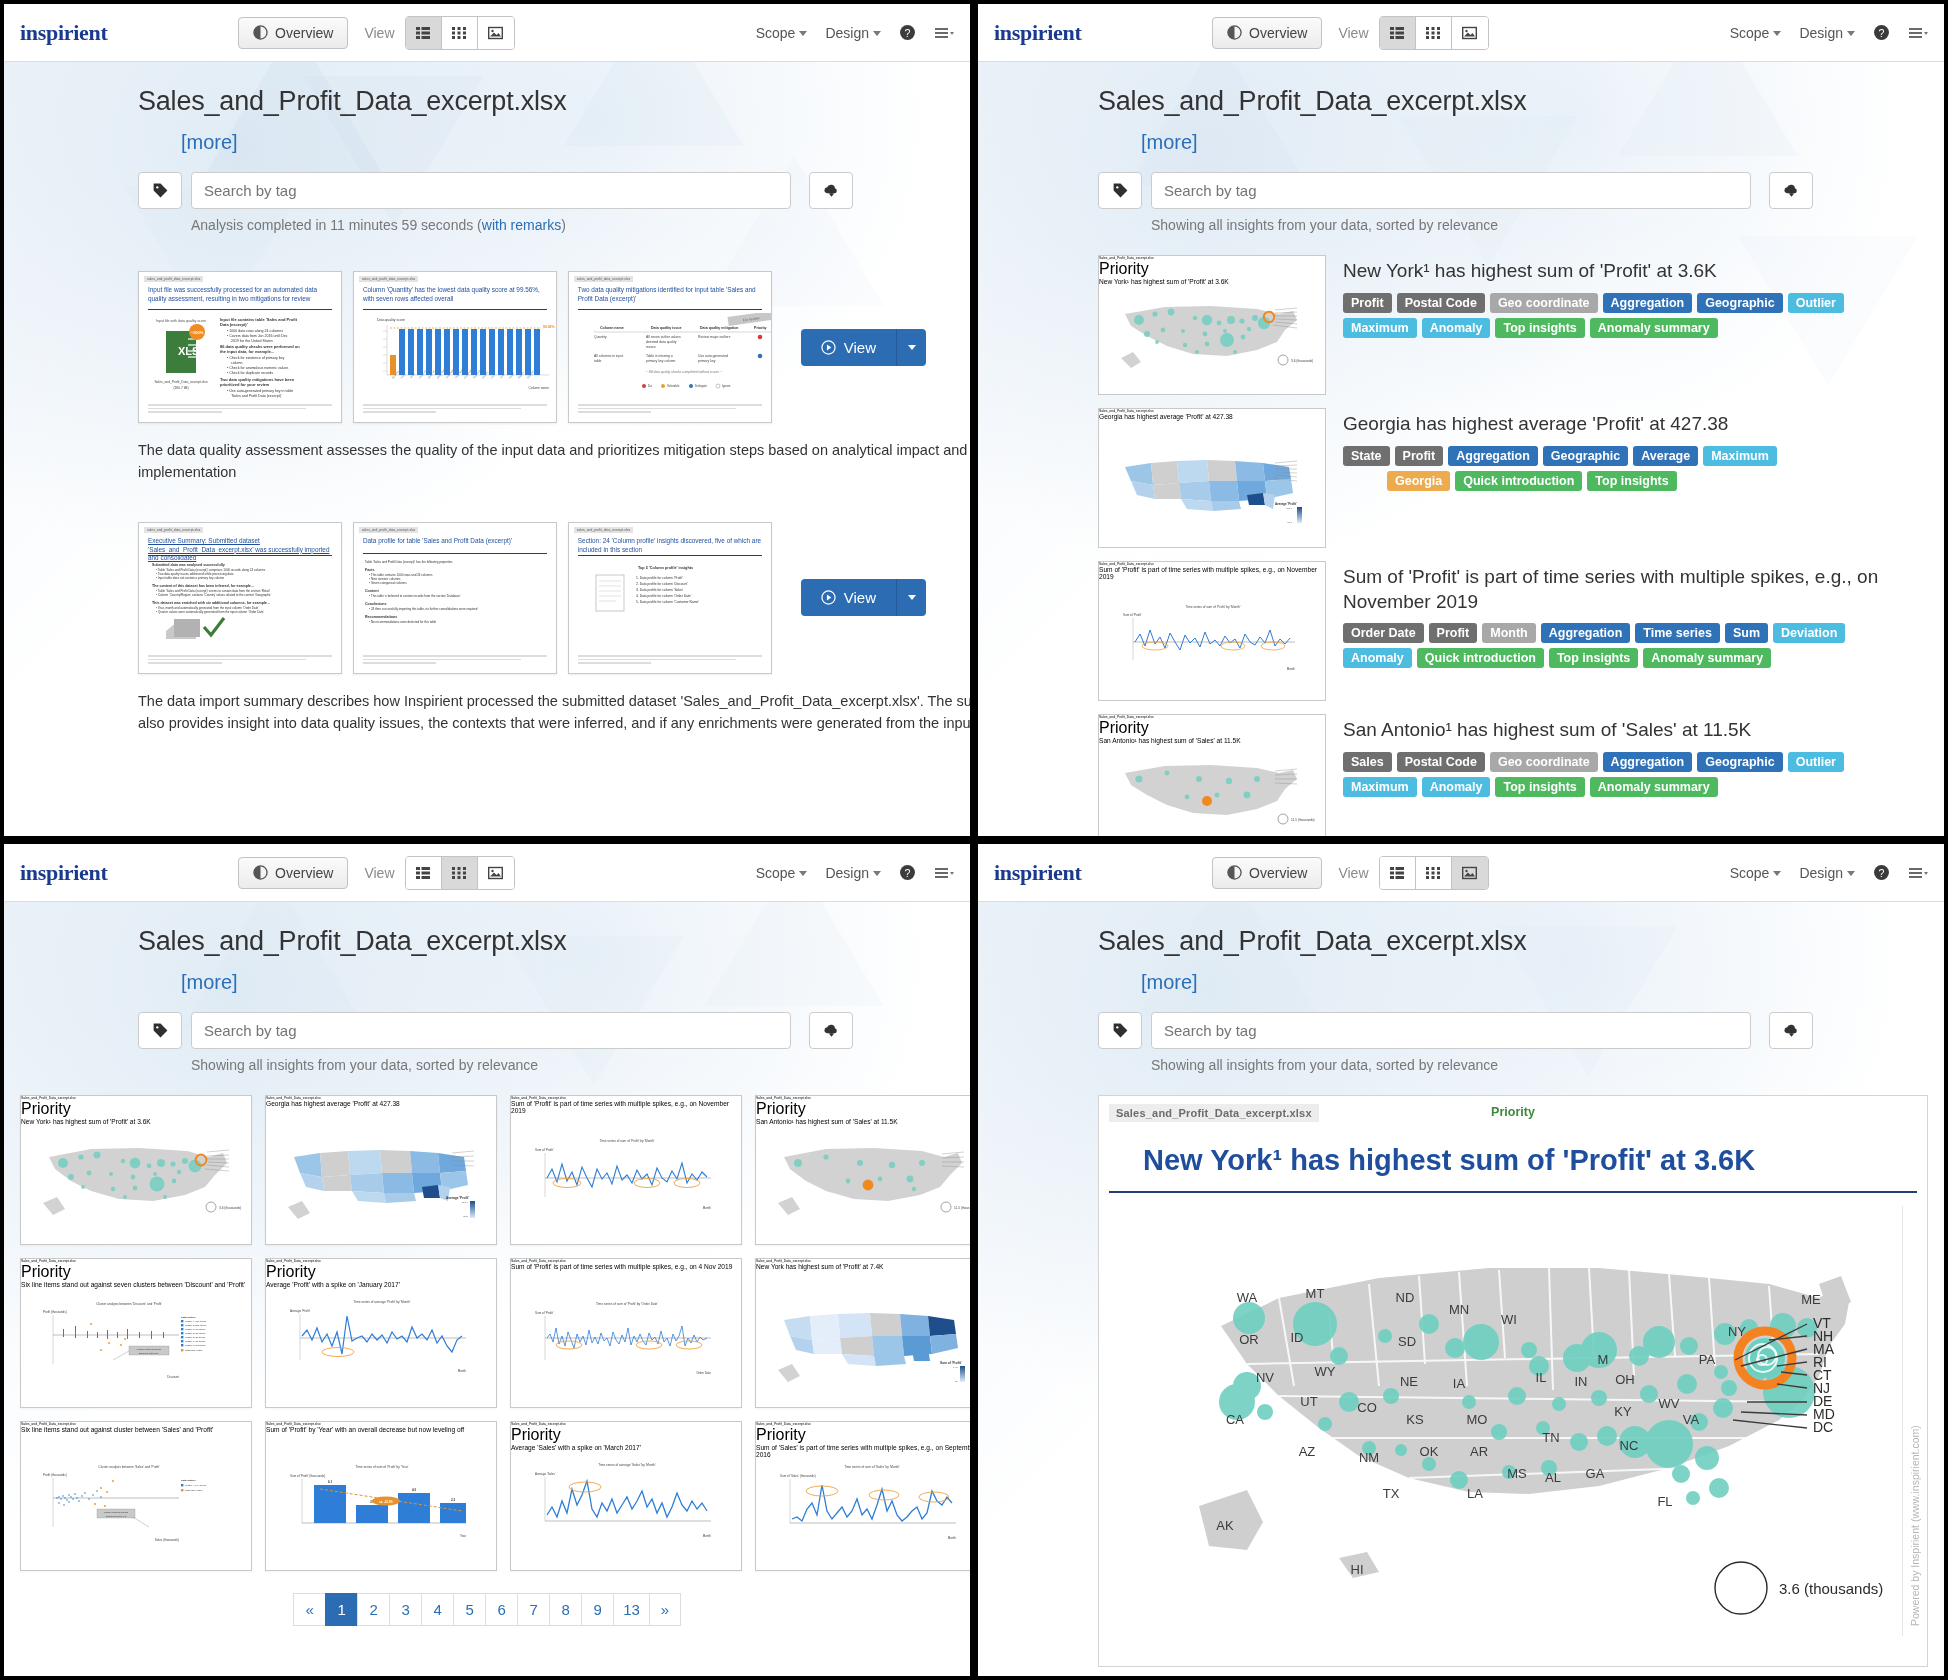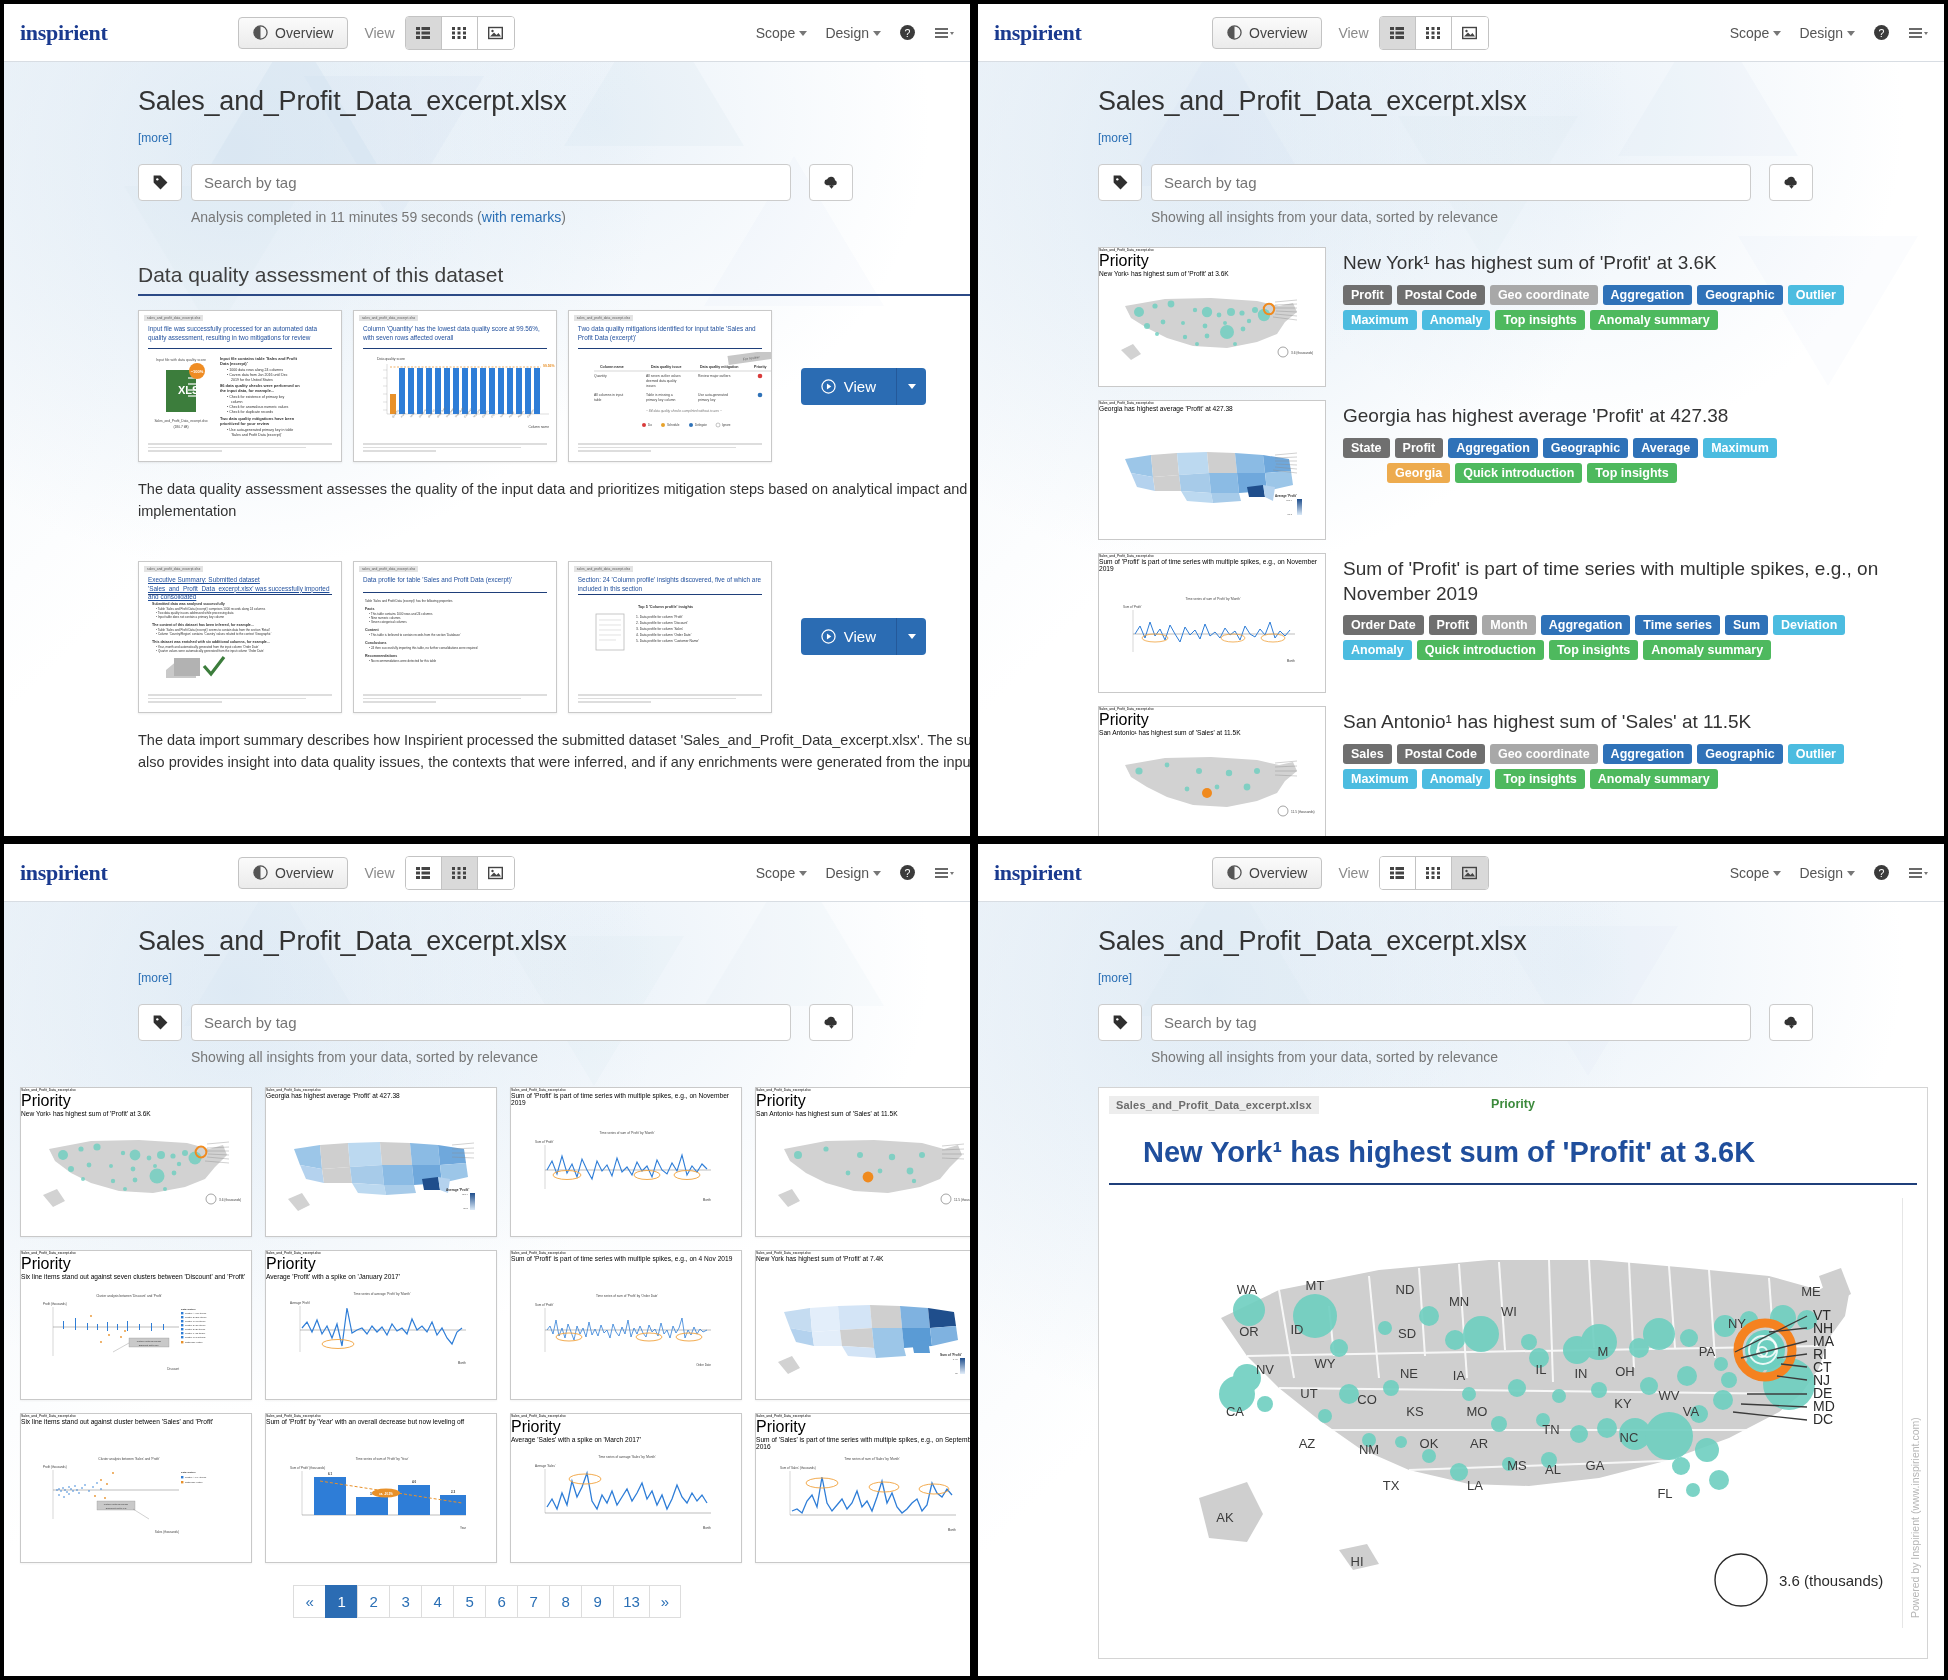--- a/index.html
+++ b/index.html
@@ -112,21 +112,21 @@
     border-bottom:150px solid rgba(205,223,238,0.35);
   }
   .tri.d { transform: rotate(180deg); }
 
   .page-pad { position:relative; padding: 30px 44px 0 134px; z-index:3; }
   .pane.right .page-pad { padding-left: 120px; }
 
   .doc-title {
     font-size: 27px; color:#333; font-weight:400; letter-spacing:-0.2px;
   }
-  .more-link { color:#2a6fb5; font-size:12px; margin-top:14px; display:inline-block; cursor:pointer;}
+  .more-link { color:#2a6fb5; font-size:20px; margin-top:14px; display:inline-block; cursor:pointer;margin-left:43px;}
   .searchrow { display:flex; align-items:stretch; margin-top:18px; gap:0; }
   .tagbtn {
     width:44px; border:1px solid #ccc; background:#fff; border-radius:4px;
     display:flex;align-items:center;justify-content:center; cursor:pointer;
     margin-right:9px;
   }
   .searchinput {
     flex:1; border:1px solid #ccc; border-radius:4px; background:#fff;
     padding:9px 12px; font-size:15px; color:#8d8d8d;
     font-family:"Liberation Sans",sans-serif;
@@ -356,21 +356,20 @@
               <svg width="19" height="17" viewBox="0 0 20 16">
                   <path d="M5 11 a3.2 3.2 0 0 1 0.4 -6.3 a4.3 4.3 0 0 1 8.3 0.9 a2.8 2.8 0 0 1 -0.4 5.4 Z" fill="#333"></path>
                   <path d="M9.1 8 h1.9 v3.2 h1.8 L10 14.6 L7.2 11.2 h1.9 Z" fill="#333"></path>
                 </svg>
             </div>
           </div>
           <div class="subnote"><span>Analysis completed in 11 minutes 59 seconds (</span><a>with remarks</a><span>)</span></div>
 
           
           <div class="section">
-            <div class="section-h">Data quality assessment of this dataset</div>
             <div class="thumbrow">
               <div class="thumb">
                 <div class="tb-file">sales_and_profit_data_excerpt.xlsx</div>
                 <div class="tb-title">Input file was successfully processed for an automated data quality assessment, resulting in two mitigations for review</div>
                 <div class="tb-rule"></div>
                 <div class="tb-body">
                   <svg width="206" height="88" viewBox="0 0 206 88">
                     <text x="33" y="9" font-size="3.6" fill="#555" text-anchor="middle" font-family="Liberation Sans">Input file with data quality score</text>
                     <path d="M18 18 h30 v42 h-30 Z" fill="#3c7d3c"></path>
                     <text x="30" y="42" font-size="11" fill="#fff" font-weight="bold" font-family="Liberation Sans">XLS</text>

